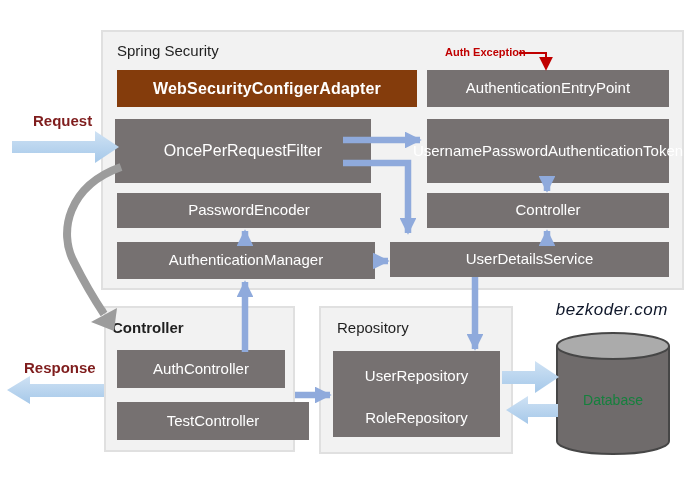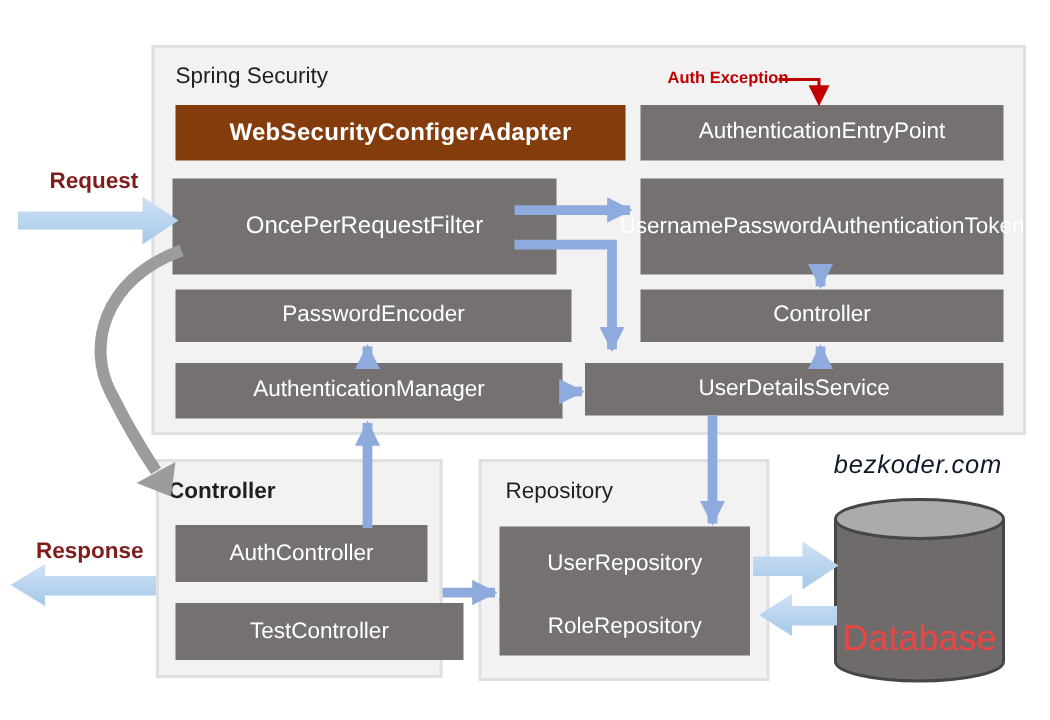--- a/index.html
+++ b/index.html
@@ -19,22 +19,22 @@
   }
   .node.brown { background:#843C0C; font-size:16px; font-weight:600; letter-spacing:.2px; }
   .node.big   { font-size:16px; }
   .flow-label { position:absolute; color:#7f1d1d; font-weight:bold; font-size:15px; white-space:nowrap; }
   .exception-label { position:absolute; color:#C00000; font-size:11px; font-weight:600; white-space:nowrap; }
   .watermark {
     position:absolute; right:32px; top:300px; font-size:17px; font-style:italic;
     color:#0f172a; letter-spacing:.5px;
   }
   .db-label {
-    position:absolute; left:557px; top:412px; width:112px; text-align:center;
-    color:#ef4444; font-size:24px;
+    position:absolute; left:557px; top:392px; width:112px; text-align:center;
+    color:#15803d; font-size:14px;
   }
   svg.overlay { position:absolute; left:0; top:0; pointer-events:none; }
 </style>
 </head>
 <body>
 
 <div class="stage">
 
   <div class="container-panel" style="left:101px; top:30px; width:583px; height:260px;"></div>
   <div class="container-panel" style="left:104px; top:306px; width:191px; height:146px;"></div>

